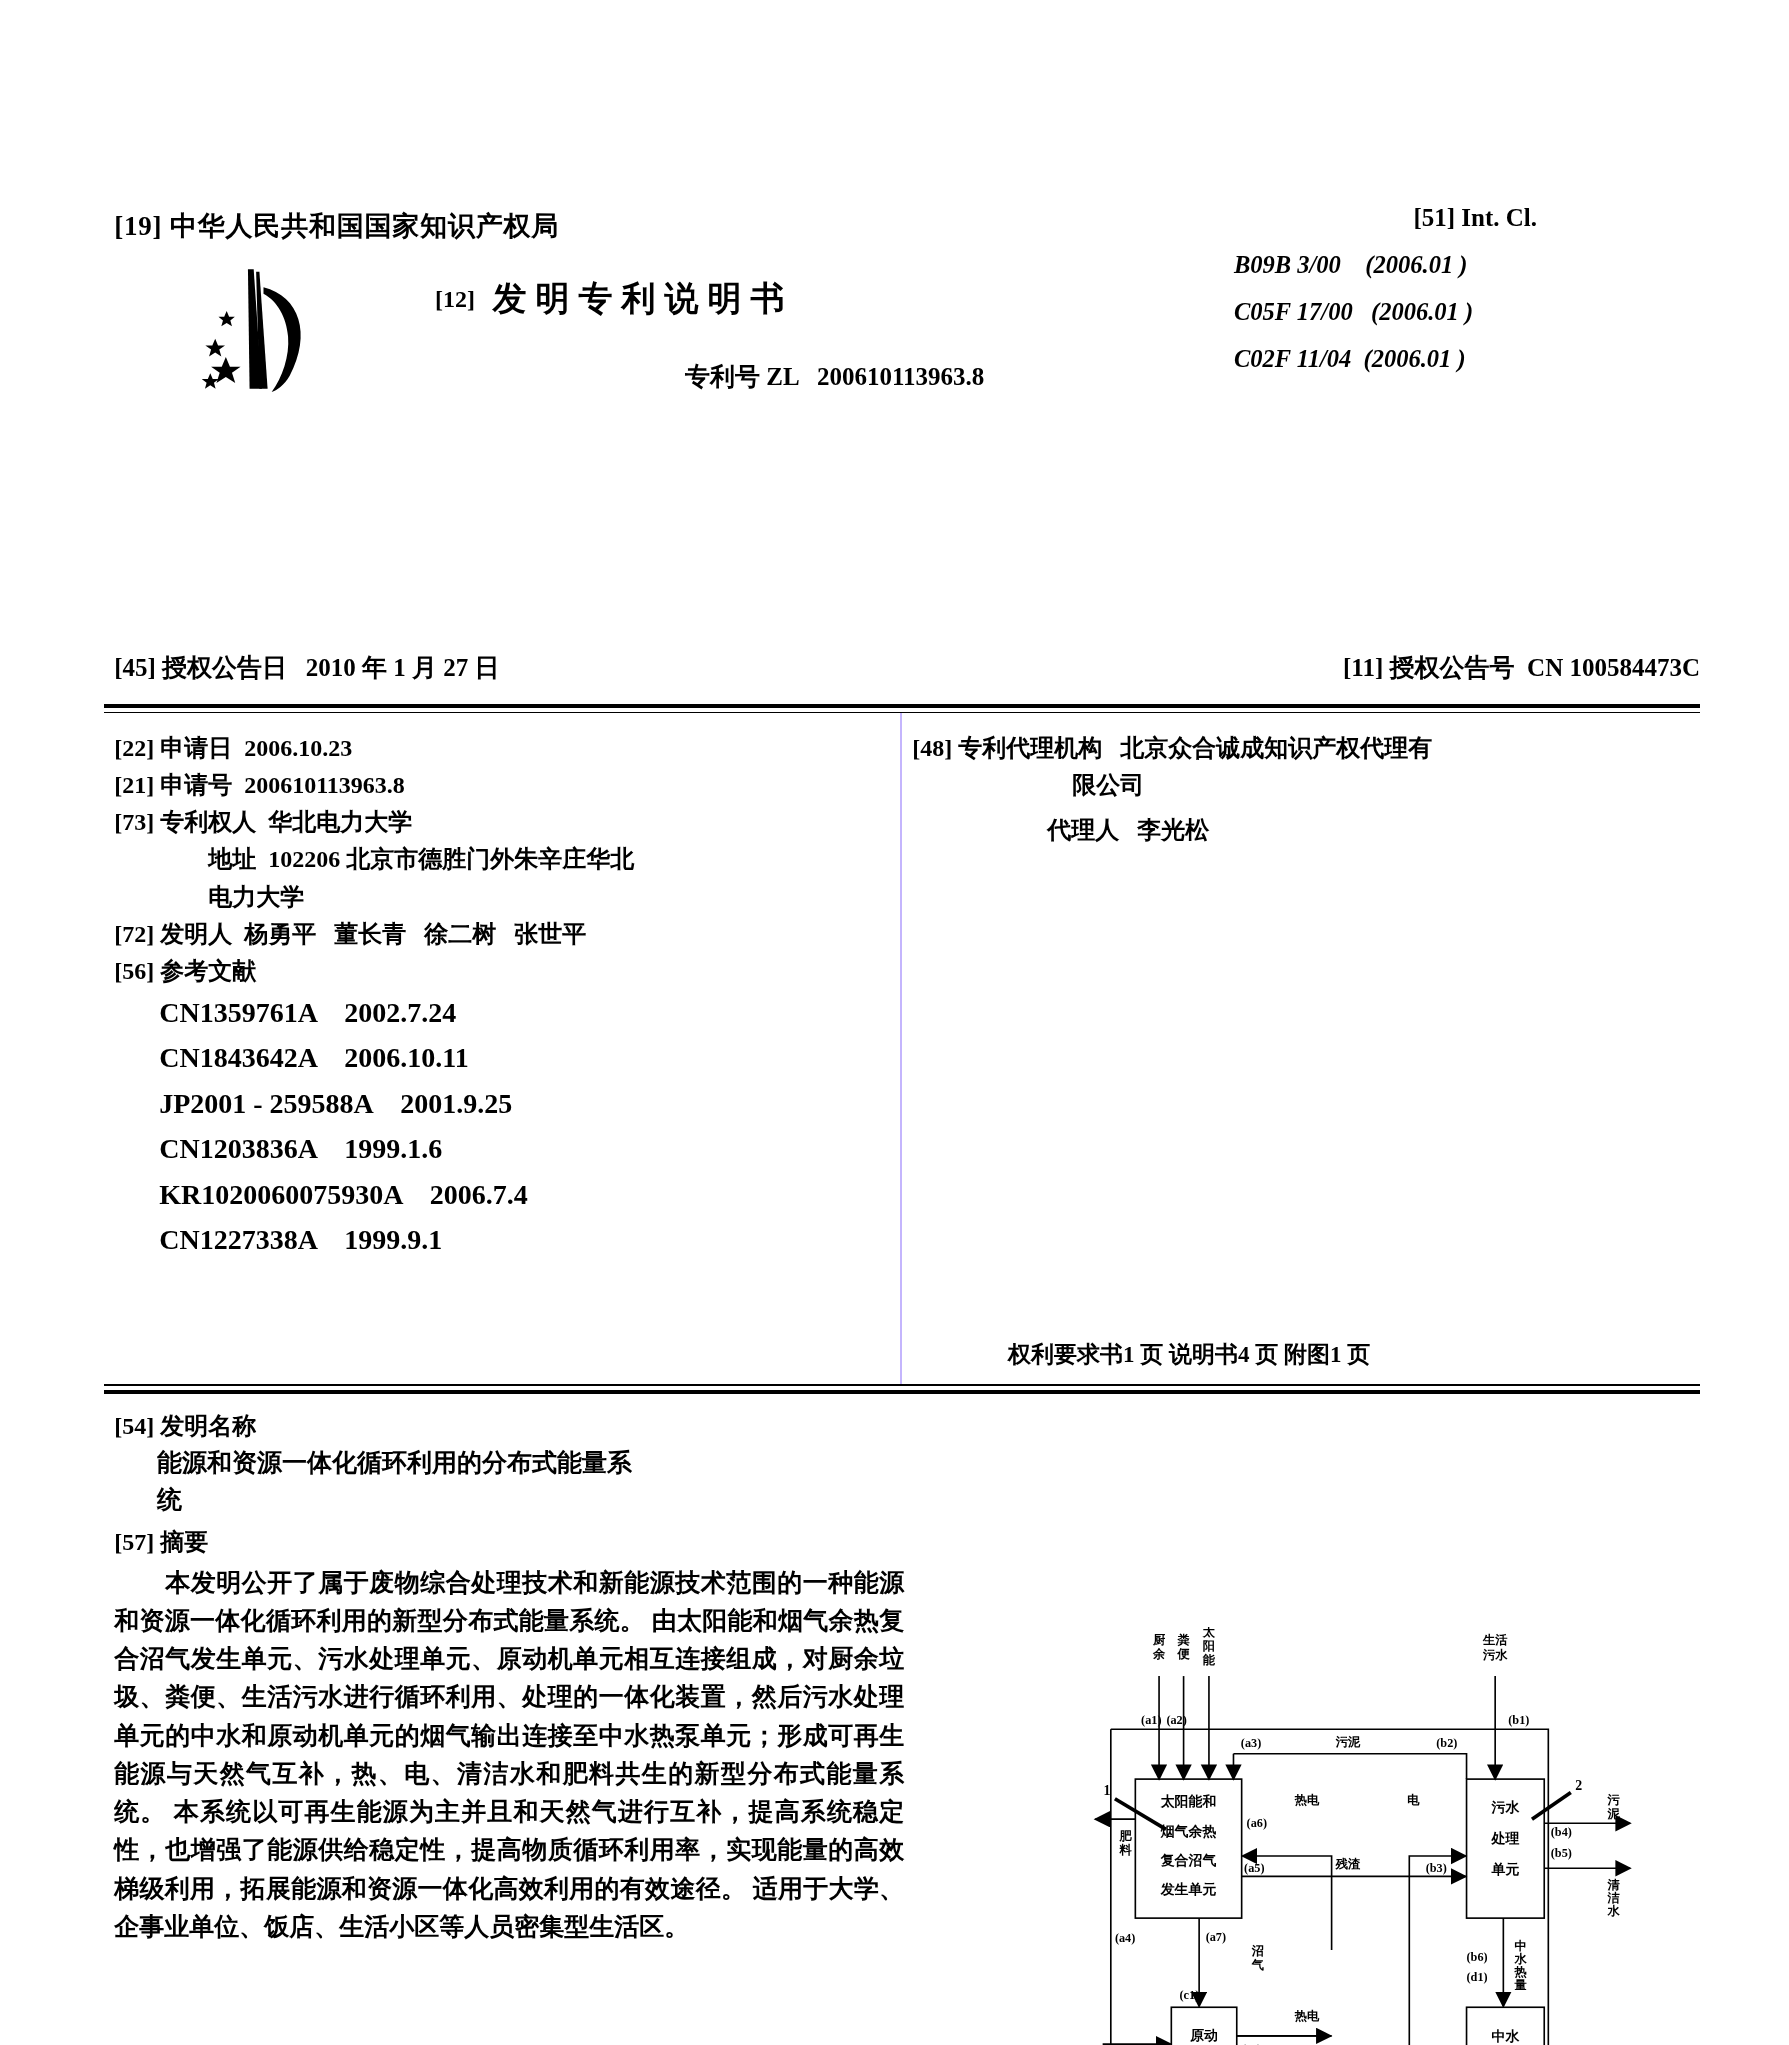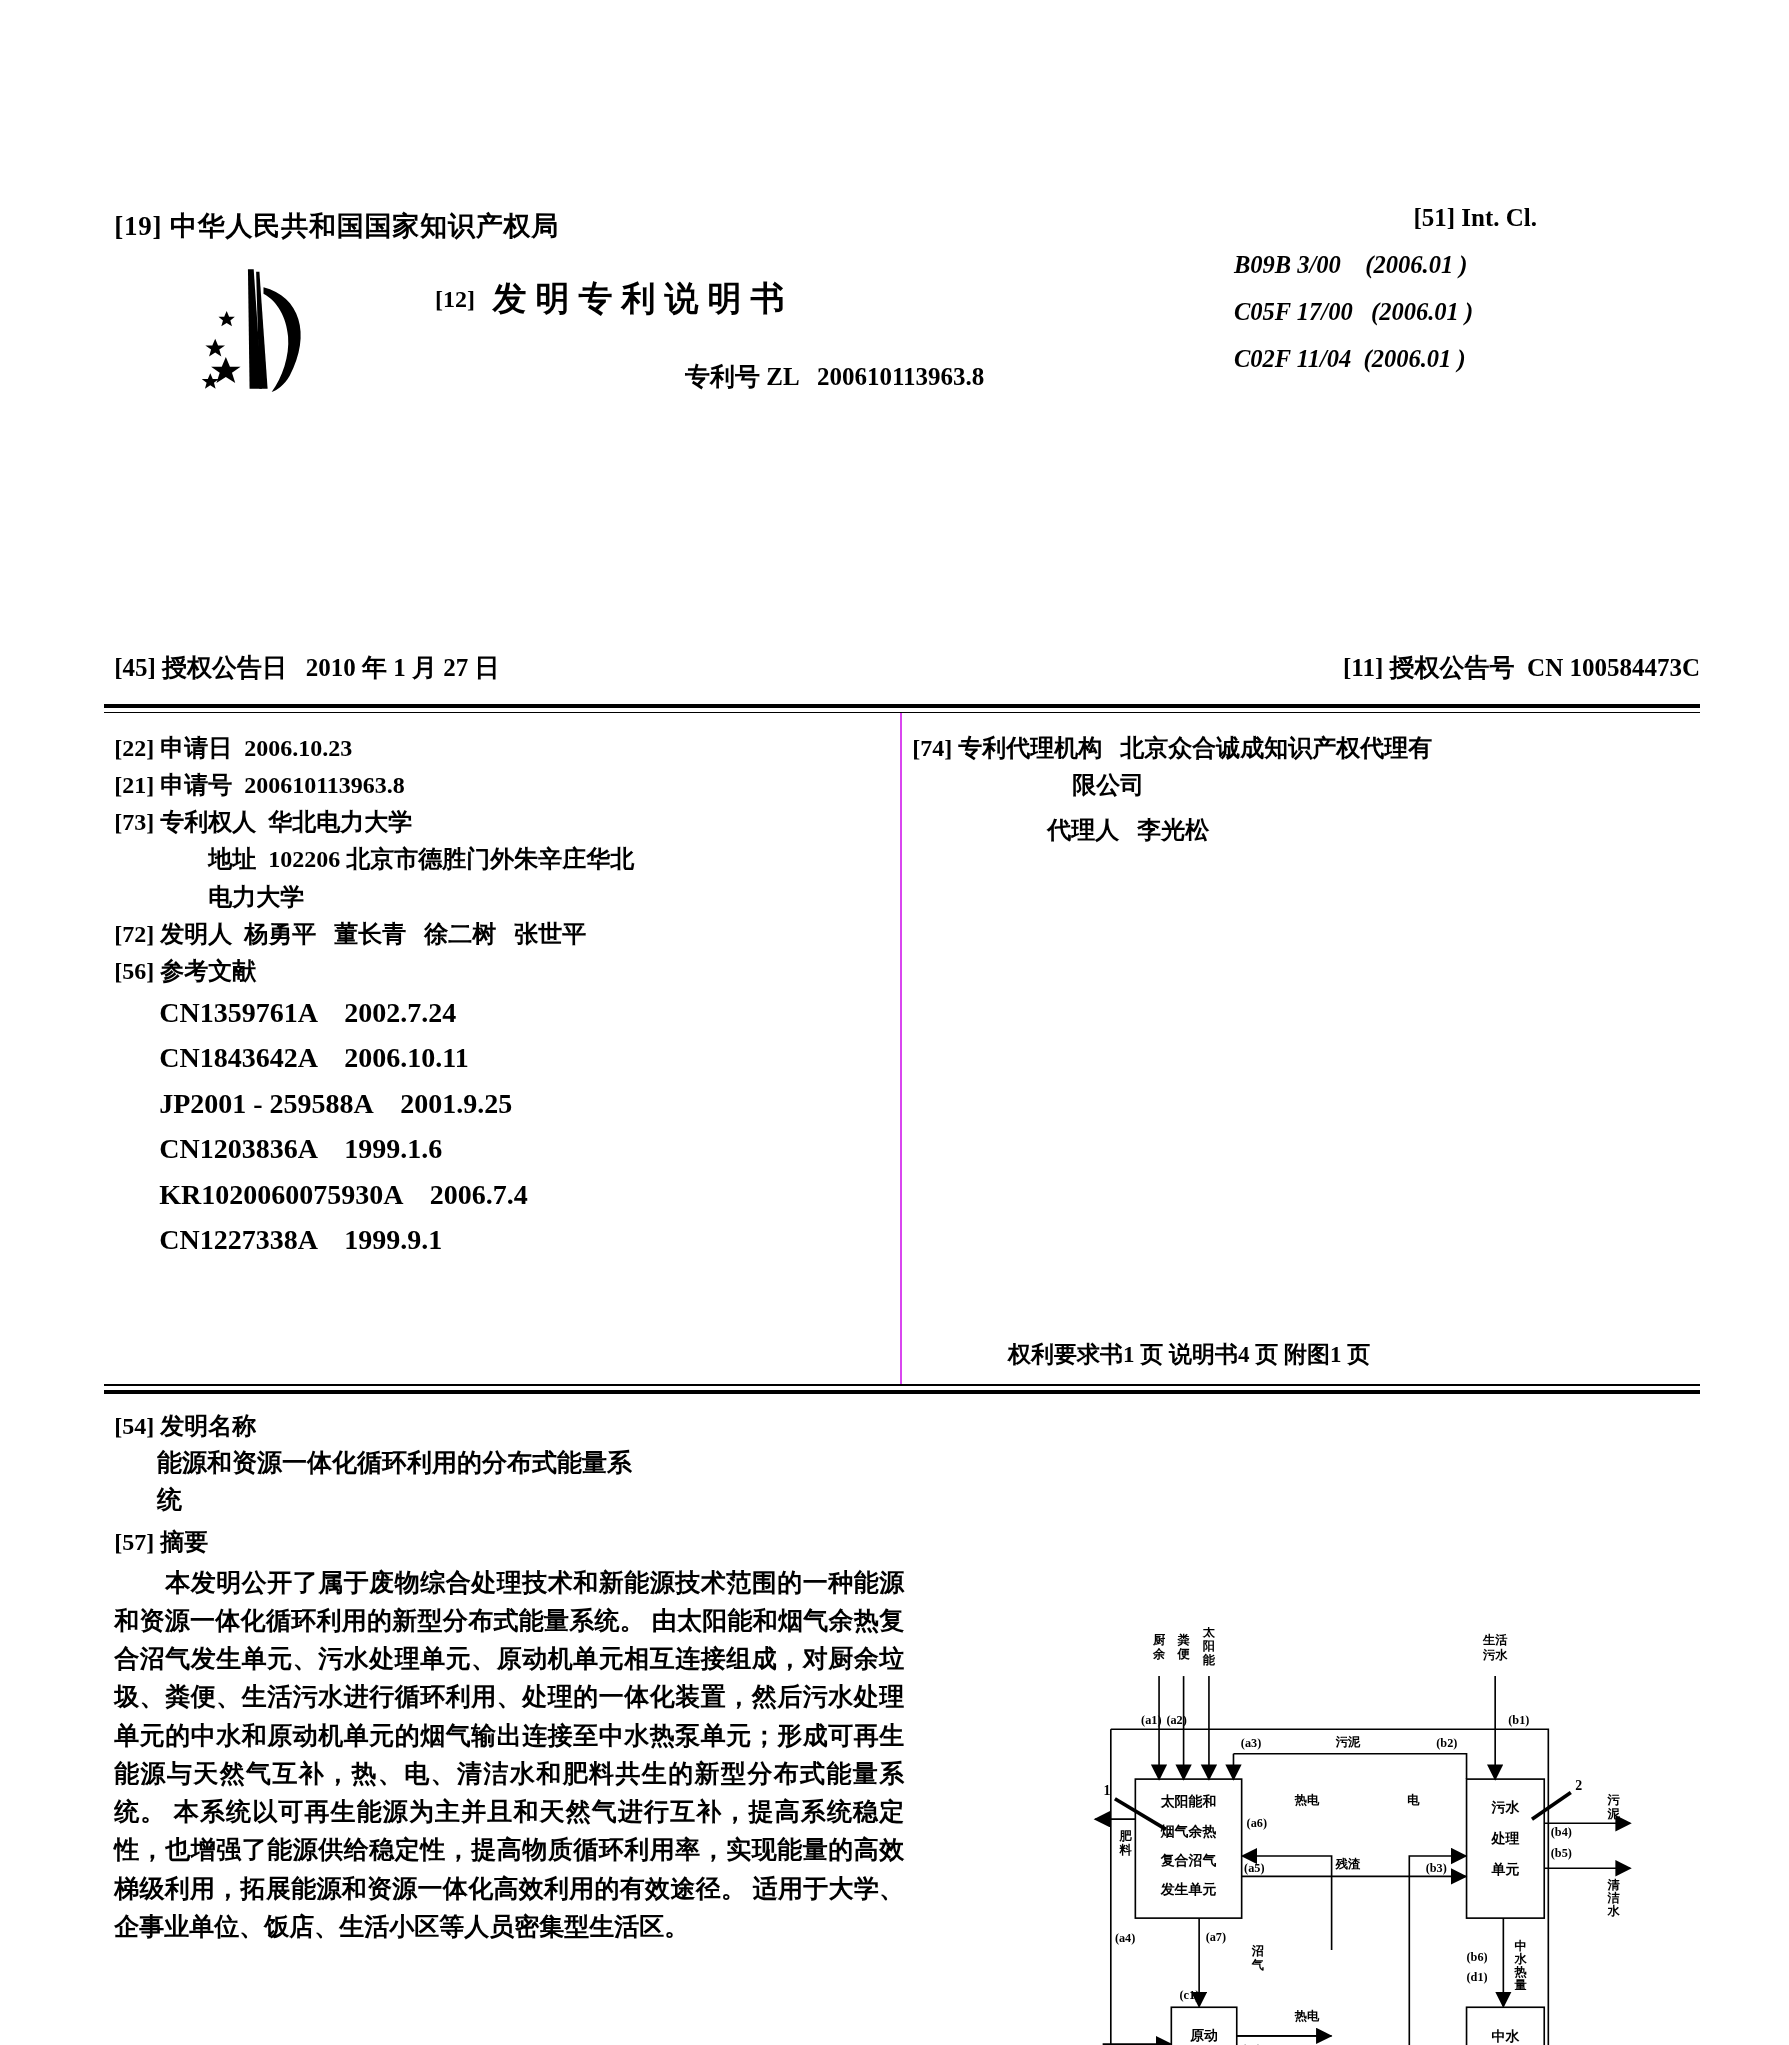--- a/index.html
+++ b/index.html
@@ -69,21 +69,21 @@
   
   .biblio{
     position:relative;
     display:flex;
     min-height:671px;
   }
   .bib-col{
     padding:16.4px 12.3px 0 10.2px;
     box-sizing:border-box;
   }
-  .bib-left{width:798px;border-right:2px solid #d946ef;}
+  .bib-left{width:798px;border-right:2px solid #c4b5fd;}
   .bib-right{width:798px;position:relative;}
   .bib-line{
     font-size:24px;font-weight:bold;white-space:pre;
     line-height:1.55;
     font-family:"Liberation Serif","DejaVu Serif",serif;
   }
   .ind2{padding-left:45px;}
   .ind3{padding-left:94px;}
   .refline{font-size:28px;font-weight:bold;white-space:pre;line-height:1.62;padding-left:45px;}
   .examiner{font-size:24px;font-weight:bold;white-space:pre;padding-left:94px;margin-top:14px;}
@@ -186,21 +186,21 @@
       <div class="refline">CN1359761A    2002.7.24</div>
       <div class="refline">CN1843642A    2006.10.11</div>
       <div class="refline">JP2001 - 259588A    2001.9.25</div>
       <div class="refline">CN1203836A    1999.1.6</div>
       <div class="refline">KR1020060075930A    2006.7.4</div>
       <div class="refline">CN1227338A    1999.9.1</div>
 
     </div>
 
     <div class="bib-col bib-right">
-      <div class="bib-line"><span>[74]</span> <span>专利代理机构</span>   <span>北京众合诚成知识产权代理有</span></div>
+      <div class="bib-line"><span>[48]</span> <span>专利代理机构</span>   <span>北京众合诚成知识产权代理有</span></div>
       <div class="bib-line ind2" style="padding-left:160px">限公司</div>
 
       <div class="bib-line" style="padding-left:135px;margin-top:7.4px"><span>代理人</span>   <span>李光松</span></div>
 
       <div class="pagecount">权利要求书1 页 说明书4 页 附图1 页</div>
     </div>
   </div>
 
   <div class="rule-thin"></div>
   <div style="height:4.1px"></div>

